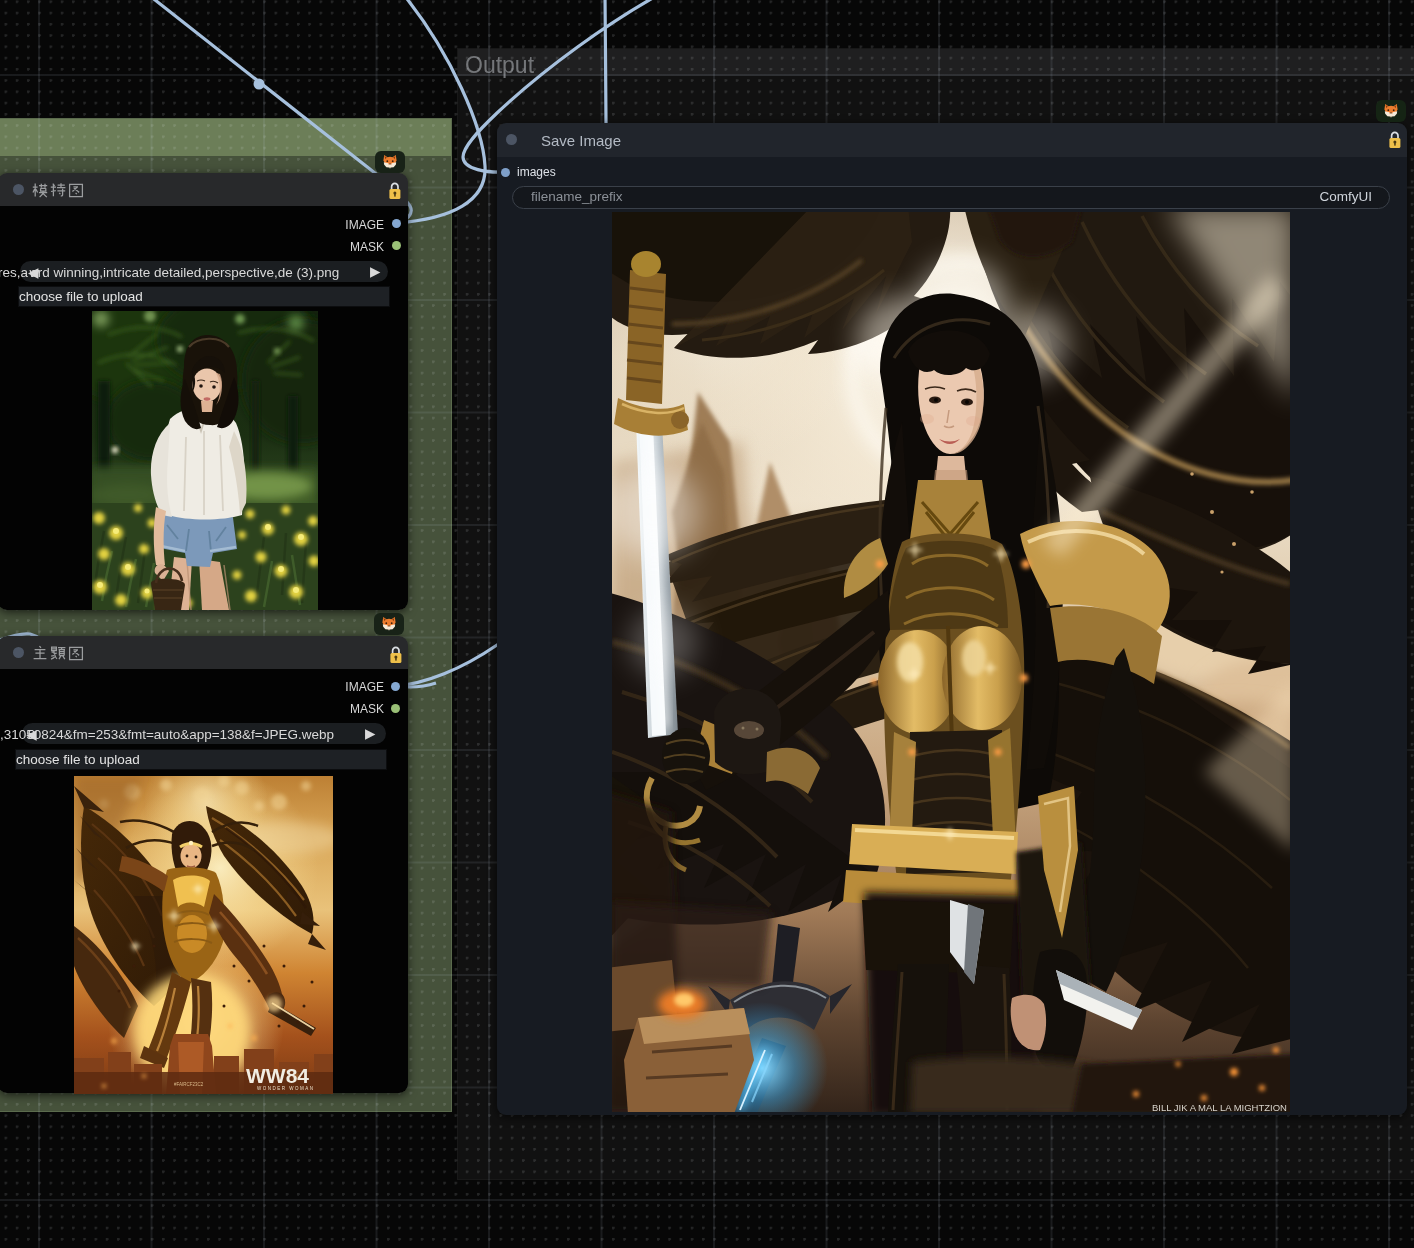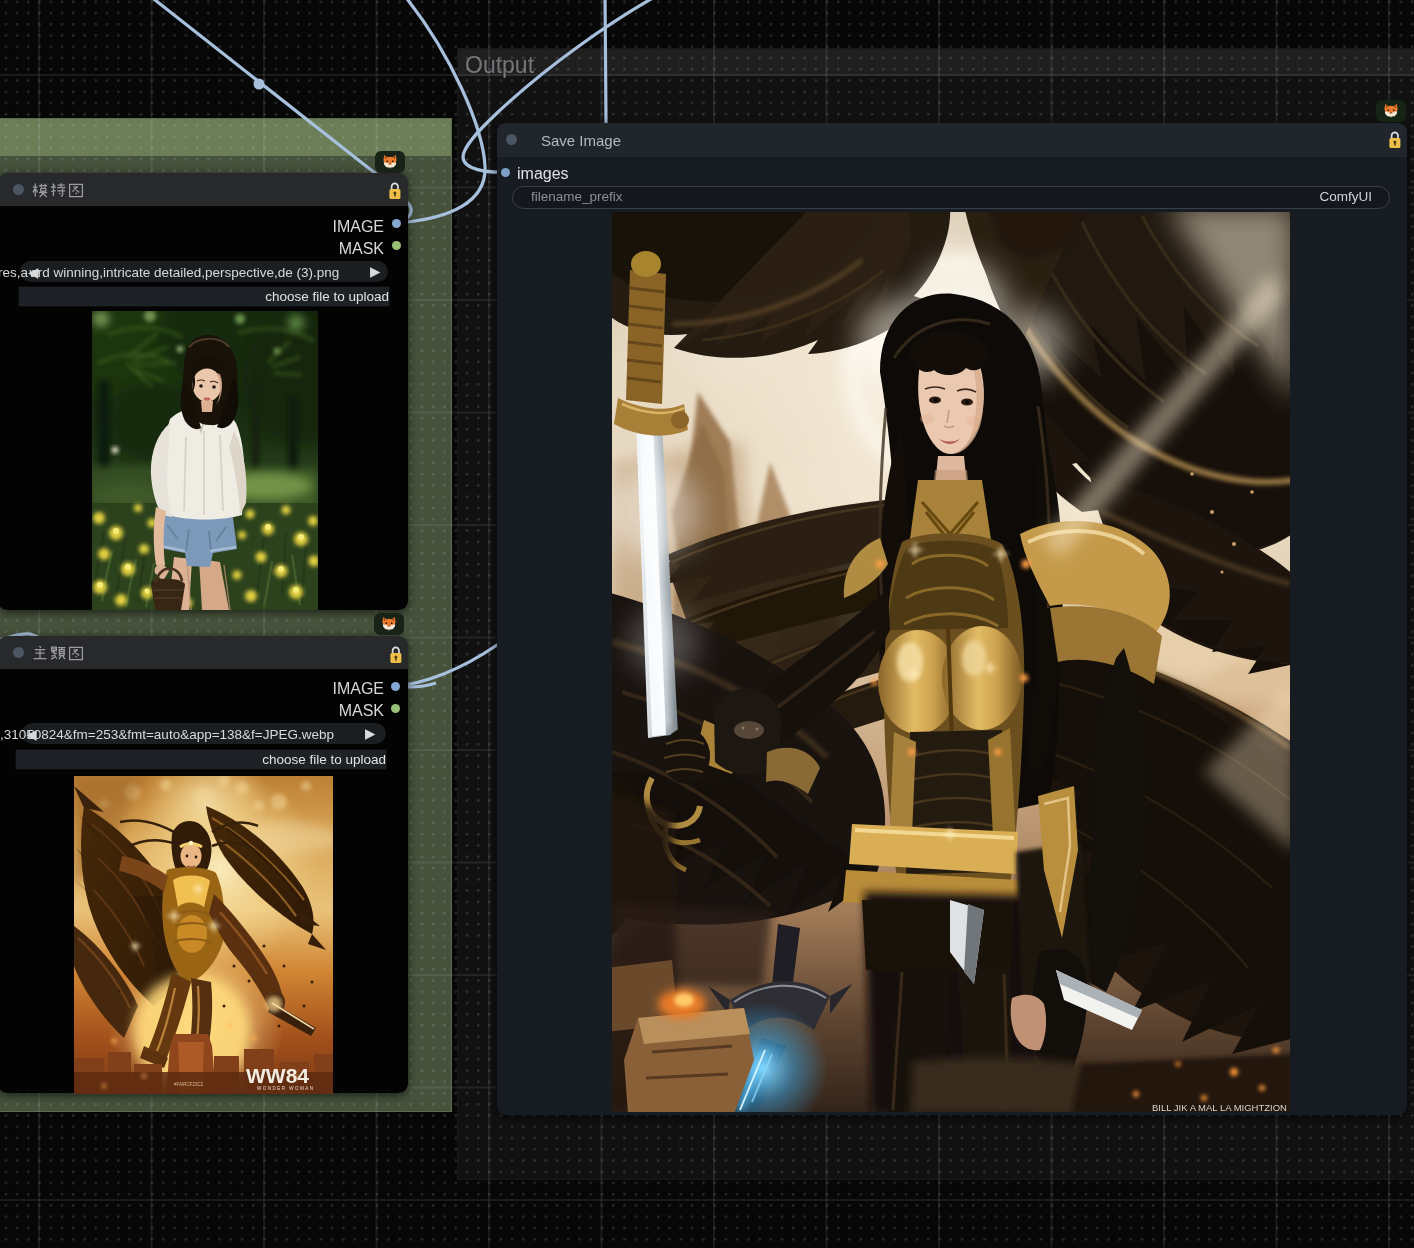--- a/index.html
+++ b/index.html
@@ -22,26 +22,26 @@
       linear-gradient(90deg, rgba(190,205,225,0.10) 1.5px, transparent 1.5px),
       radial-gradient(circle 1.5px at 2px 2px, rgba(235,240,245,0.13) 92%, transparent 100%);
     background-size:112.5px 112.5px, 112.5px 112.5px, 11.25px 11.25px;
     background-position:0px 74px, 38px 0px, 3.6px 10.8px;}
   
   .node{position:absolute;border-radius:9px;box-shadow:0 2px 10px rgba(0,0,0,0.65);}
   .node .bar{position:absolute;left:0;top:0;right:0;height:33px;background:#28292b;border-radius:9px 9px 0 0;}
   .node .body{position:absolute;left:0;top:33px;right:0;bottom:0;background:#030303;border-radius:0 0 9px 9px;}
   .tdot{position:absolute;width:11px;height:11px;border-radius:50%;background:#4c5564;}
   .ttl{position:absolute;font-size:15px;color:#9b9d9f;}
-  .slotlab{position:absolute;font-size:16px;color:#d8d8d8;}
+  .slotlab{position:absolute;font-size:12px;color:#d8d8d8;}
   .iodot{position:absolute;width:9px;height:9px;border-radius:50%;}
   .pill{position:absolute;height:21px;border-radius:11px;background:#1b1e21;}
   .pilltext{position:absolute;top:3px;font-size:13.5px;color:#d9d9d9;white-space:nowrap;}
   .btn{position:absolute;height:21px;background:#1e2125;border:1px solid #0c0d0f;box-sizing:border-box;
-       font-size:13.5px;color:#e2e2e2;text-align:right;line-height:19px;}
+       font-size:13.5px;color:#e2e2e2;text-align:left;line-height:19px;}
   
   #savenode{left:497px;top:123px;width:910px;height:992px;}
   #savenode .bar{background:#21252c;height:34px;}
   #savenode .body{top:34px;background:#171b22;}
   
   .badge{position:absolute;width:30px;height:22px;border-radius:6px;background:#1d2a16;}
   .badge svg{position:absolute;left:7px;top:3px;}
   .lock{position:absolute;}
 </style>
 </head>

